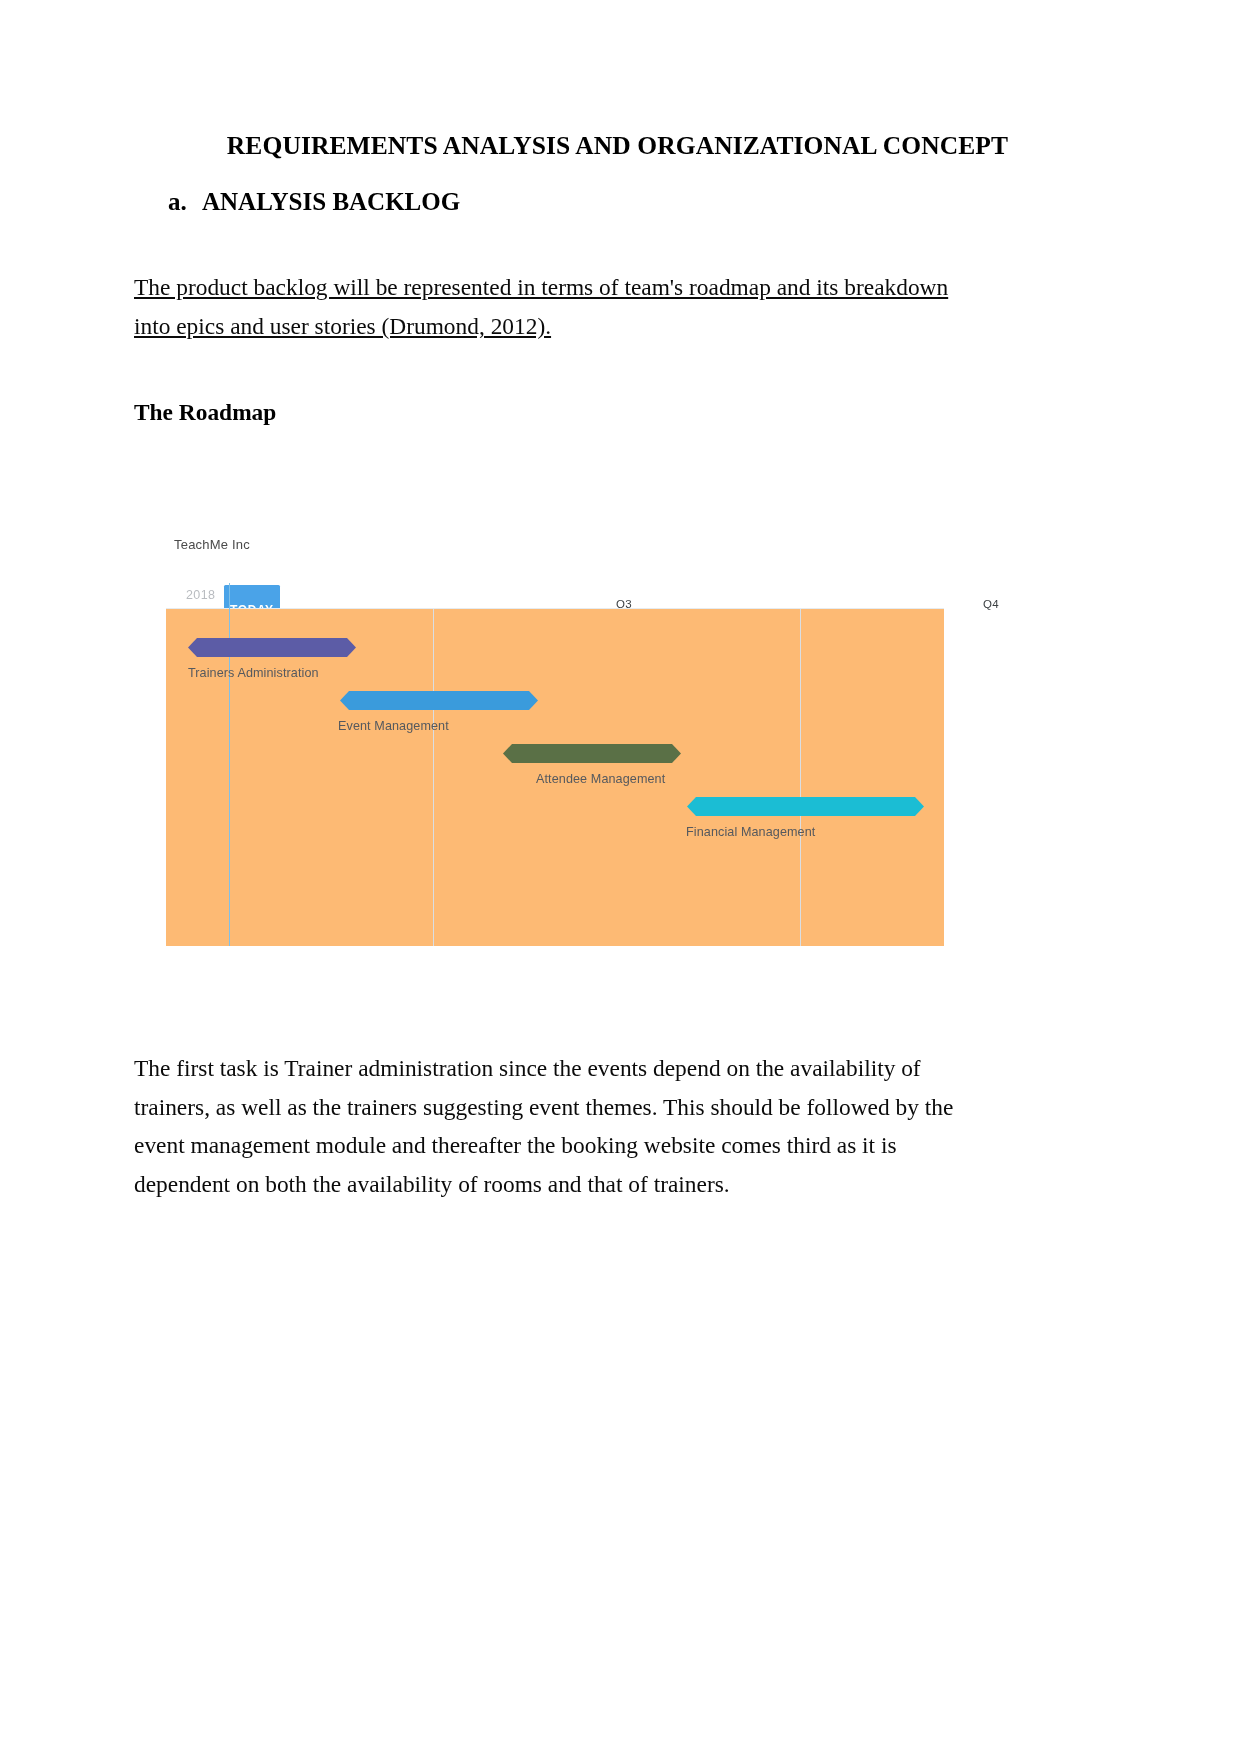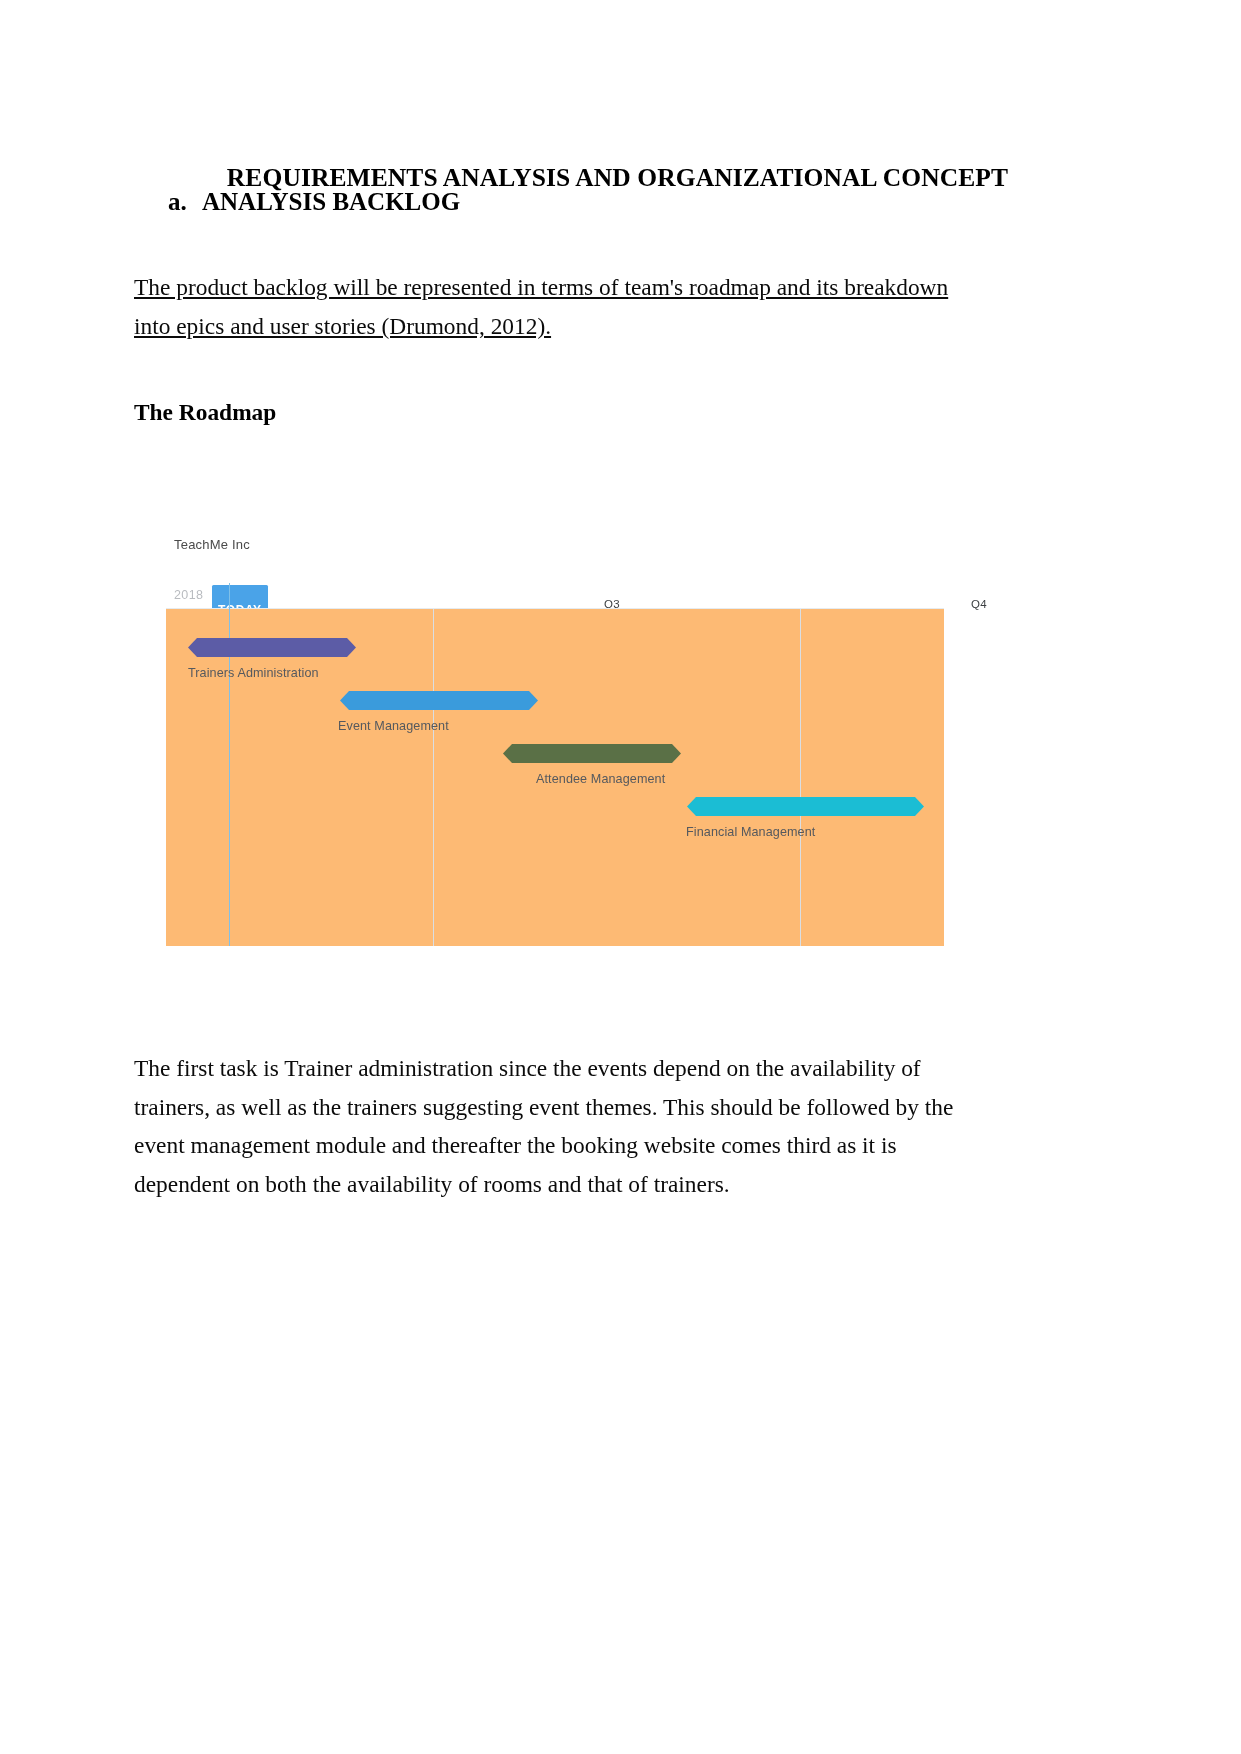--- a/index.html
+++ b/index.html
@@ -28,21 +28,20 @@
   .doc-title {
     position: absolute;
     left: 135px;
     top: 130px;
     width: 965px;
     text-align: center;
     font-size: 25.5px;
     font-weight: bold;
     letter-spacing: 0.1px;
     line-height: 1.25;
-    margin-top: 32px;
   }
 
   .section-item {
     position: absolute;
     left: 168px;
     top: 188px;
     width: 900px;
     font-size: 25px;
     font-weight: bold;
     display: flex;
@@ -90,21 +89,21 @@
     position: absolute;
     left: 8px;
     top: 17px;
     font-size: 13px;
     color: #4a4a4a;
     letter-spacing: 0.2px;
   }
 
   .timeline-head {
     position: absolute;
-    left: 0;
+    left: 12px;
     top: 65px;
     width: 778px;
     height: 25px;
   }
 
   .year-label {
     position: absolute;
     left: 8px;
     top: 3px;
     font-size: 12.5px;

